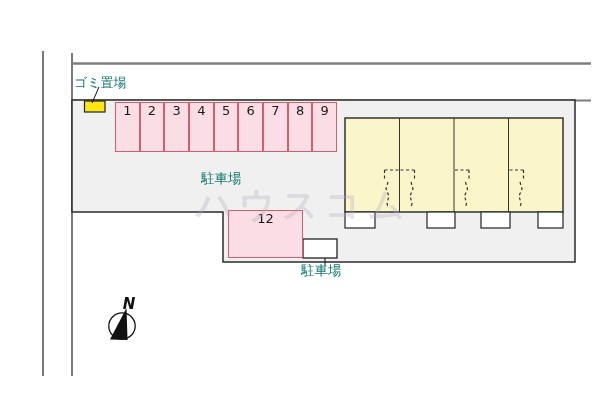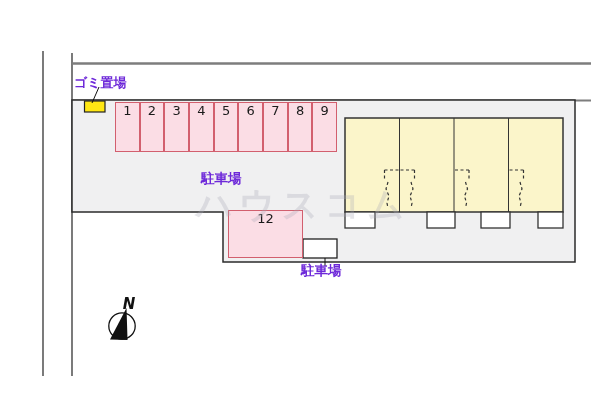--- a/index.html
+++ b/index.html
@@ -9,21 +9,21 @@
   }
   #plan-svg{position:absolute;left:0;top:0;}
   .row{position:absolute;display:flex;}
   #row-upper{left:115px;top:102px;width:222px;height:50px;}
   #row-lower{left:228px;top:210px;width:75px;height:48px;}
   .space{
     flex:1;box-sizing:border-box;border:1.5px solid var(--space-border);
     background:var(--space-fill);text-align:center;padding-top:1px;
     font-size:13px;line-height:1.1;color:#1a1a1a;
   }
-  .lbl{position:absolute;font-size:13px;font-weight:700;line-height:1.15;white-space:nowrap;color:#6d28d9;}
+  .lbl{position:absolute;font-size:13px;font-weight:400;line-height:1.15;white-space:nowrap;color:#0f766e;}
   #garbage-label{left:74px;top:76px;}
   #parking-upper-label{left:201px;top:171px;font-size:13.5px;}
   #parking-lower-label{left:301px;top:263px;font-size:13.5px;}
   #watermark{
     position:absolute;left:196px;top:181px;font-size:36px;font-weight:bold;
     letter-spacing:6px;color:rgba(168,170,182,0.30);pointer-events:none;white-space:nowrap;
   }
   text.north{font:italic bold 15px "DejaVu Sans",sans-serif;fill:#111;}
 </style>
 </head>

